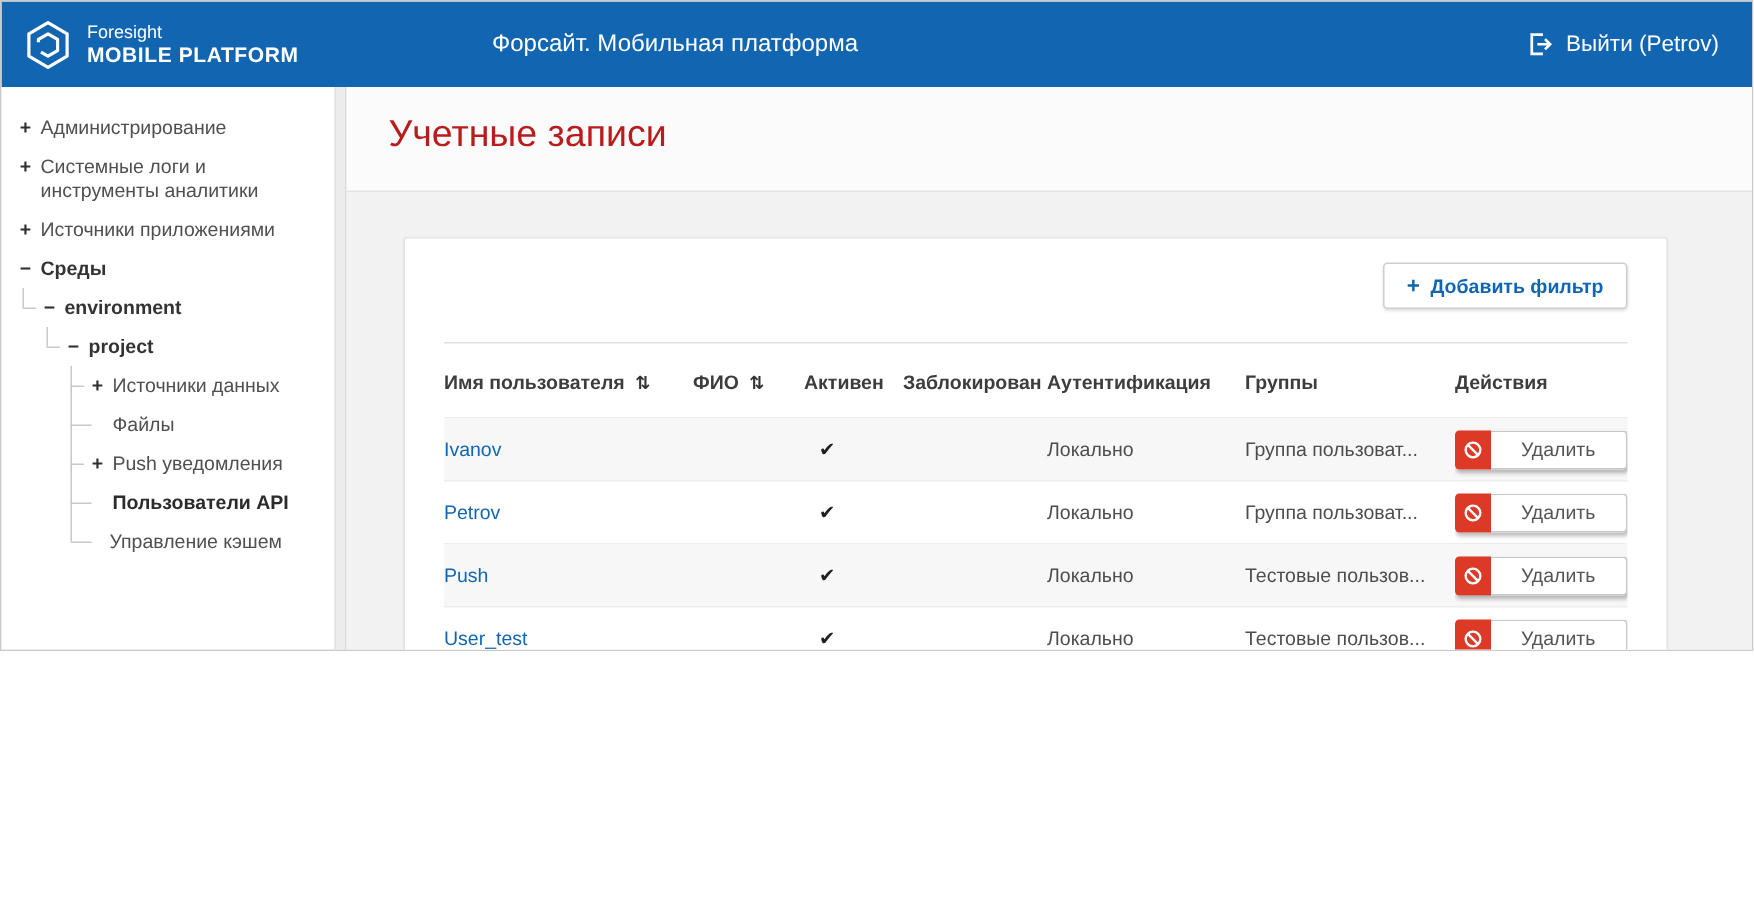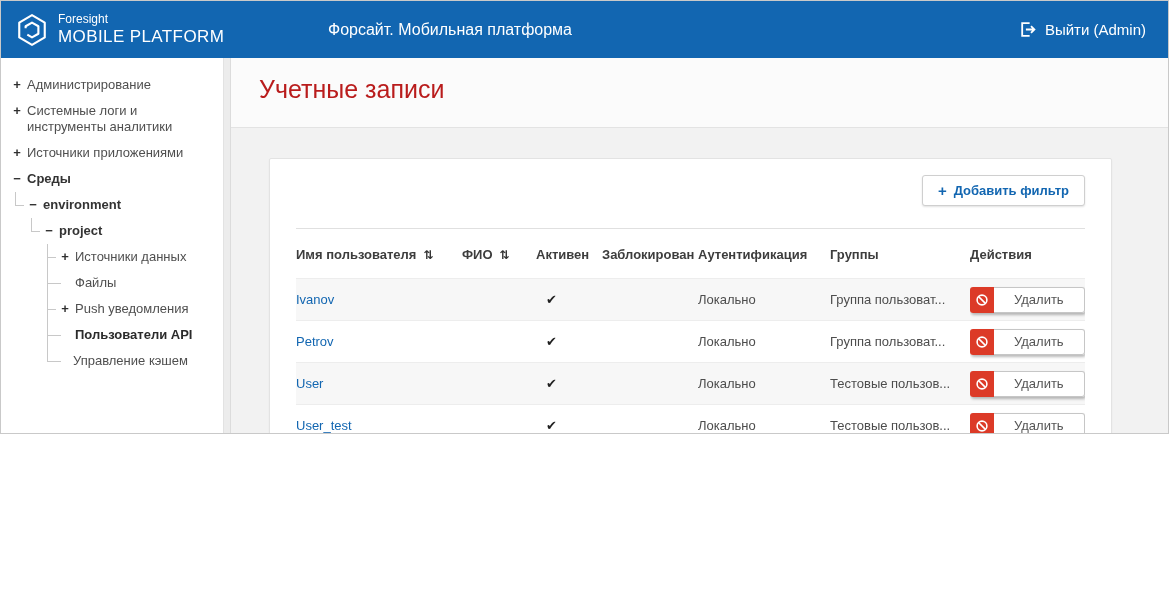--- a/index.html
+++ b/index.html
@@ -6,21 +6,21 @@
   * { box-sizing:border-box; margin:0; padding:0; }
   html,body { width:1169px; height:602px; }
   body { font-family:"Liberation Sans","DejaVu Sans",sans-serif; background:#fff; }
   .app { width:1169px; height:434px; border:1px solid #c9c9c9; display:flex; flex-direction:column; overflow:hidden; background:#fff; }
 
   
   .topbar { height:57px; flex:0 0 auto; background:var(--accent); color:#fff; display:flex; align-items:center; padding:0 22px 0 14px; position:relative; }
   .brand { display:flex; align-items:center; gap:9px; }
   .brand-text { display:flex; flex-direction:column; line-height:1.2; }
   .brand-name { font-size:12px; }
-  .brand-sub { font-size:17px; font-weight:400; letter-spacing:.4px; }
+  .brand-sub { font-size:14px; font-weight:700; letter-spacing:.4px; }
   .app-title { position:absolute; left:327px; top:50%; transform:translateY(-50%); font-size:16px; }
   .logout { margin-left:auto; display:flex; align-items:center; gap:9px; font-size:15px; cursor:pointer; }
 
   .body-row { flex:1; display:flex; min-height:0; }
 
   
   .sidebar { width:230px; flex:0 0 auto; background:#fff; border-right:1px solid #dcdcdc; position:relative; padding:14px 12px 0 0; }
   .sidebar-scroll { position:absolute; top:0; right:0; width:7px; bottom:0; background:#ececec; border-left:1px solid #e2e2e2; }
   .tree-item { position:relative; display:flex; align-items:flex-start; padding-top:5px; padding-bottom:5px; padding-right:4px; font-size:13px; color:#4f4f4f; line-height:16px; cursor:pointer; }
   .tree-item .toggle { flex:0 0 12px; width:12px; margin-right:4px; font-weight:700; color:#2f2f2f; text-align:center; }
@@ -85,21 +85,21 @@
       </div>
     </div>
     <div class="app-title">Форсайт. Мобильная платформа</div>
     <div class="logout">
       <span style="display:flex;">
         <svg width="17" height="17" viewBox="0 0 16 16">
           <path d="M10 2H3v12h7" fill="none" stroke="#fff" stroke-width="1.7"></path>
           <path d="M6.5 8h7.5M11.3 4.8L14.5 8l-3.2 3.2" fill="none" stroke="#fff" stroke-width="1.7"></path>
         </svg>
       </span>
-      <span>Выйти (Admin)</span>
+      <span>Выйти (Petrov)</span>
     </div>
   </header>
 
   <div class="body-row">
 
     <aside class="sidebar">
       <nav>
           <div class="tree-item" style="padding-left: 10px;">
             <span class="toggle">+</span>
             <span class="tree-label">Администрирование</span>
@@ -203,21 +203,21 @@
                       <span class="del-icon">
                         <svg width="14" height="14" viewBox="0 0 16 16">
                           <circle cx="8" cy="8" r="5.6" fill="none" stroke="#fff" stroke-width="1.8"></circle>
                           <line x1="4.1" y1="4.1" x2="11.9" y2="11.9" stroke="#fff" stroke-width="1.8"></line>
                         </svg>
                       </span>
                       <span class="del-label">Удалить</span>
                     </span></td>
                 </tr>
                 <tr>
-                  <td><a class="user-link">User</a></td>
+                  <td><a class="user-link">Push</a></td>
                   <td></td>
                   <td><span class="check">✔</span></td>
                   <td></td>
                   <td>Локально</td>
                   <td>Тестовые пользов...</td>
                   <td><span class="del-btn">
                       <span class="del-icon">
                         <svg width="14" height="14" viewBox="0 0 16 16">
                           <circle cx="8" cy="8" r="5.6" fill="none" stroke="#fff" stroke-width="1.8"></circle>
                           <line x1="4.1" y1="4.1" x2="11.9" y2="11.9" stroke="#fff" stroke-width="1.8"></line>

